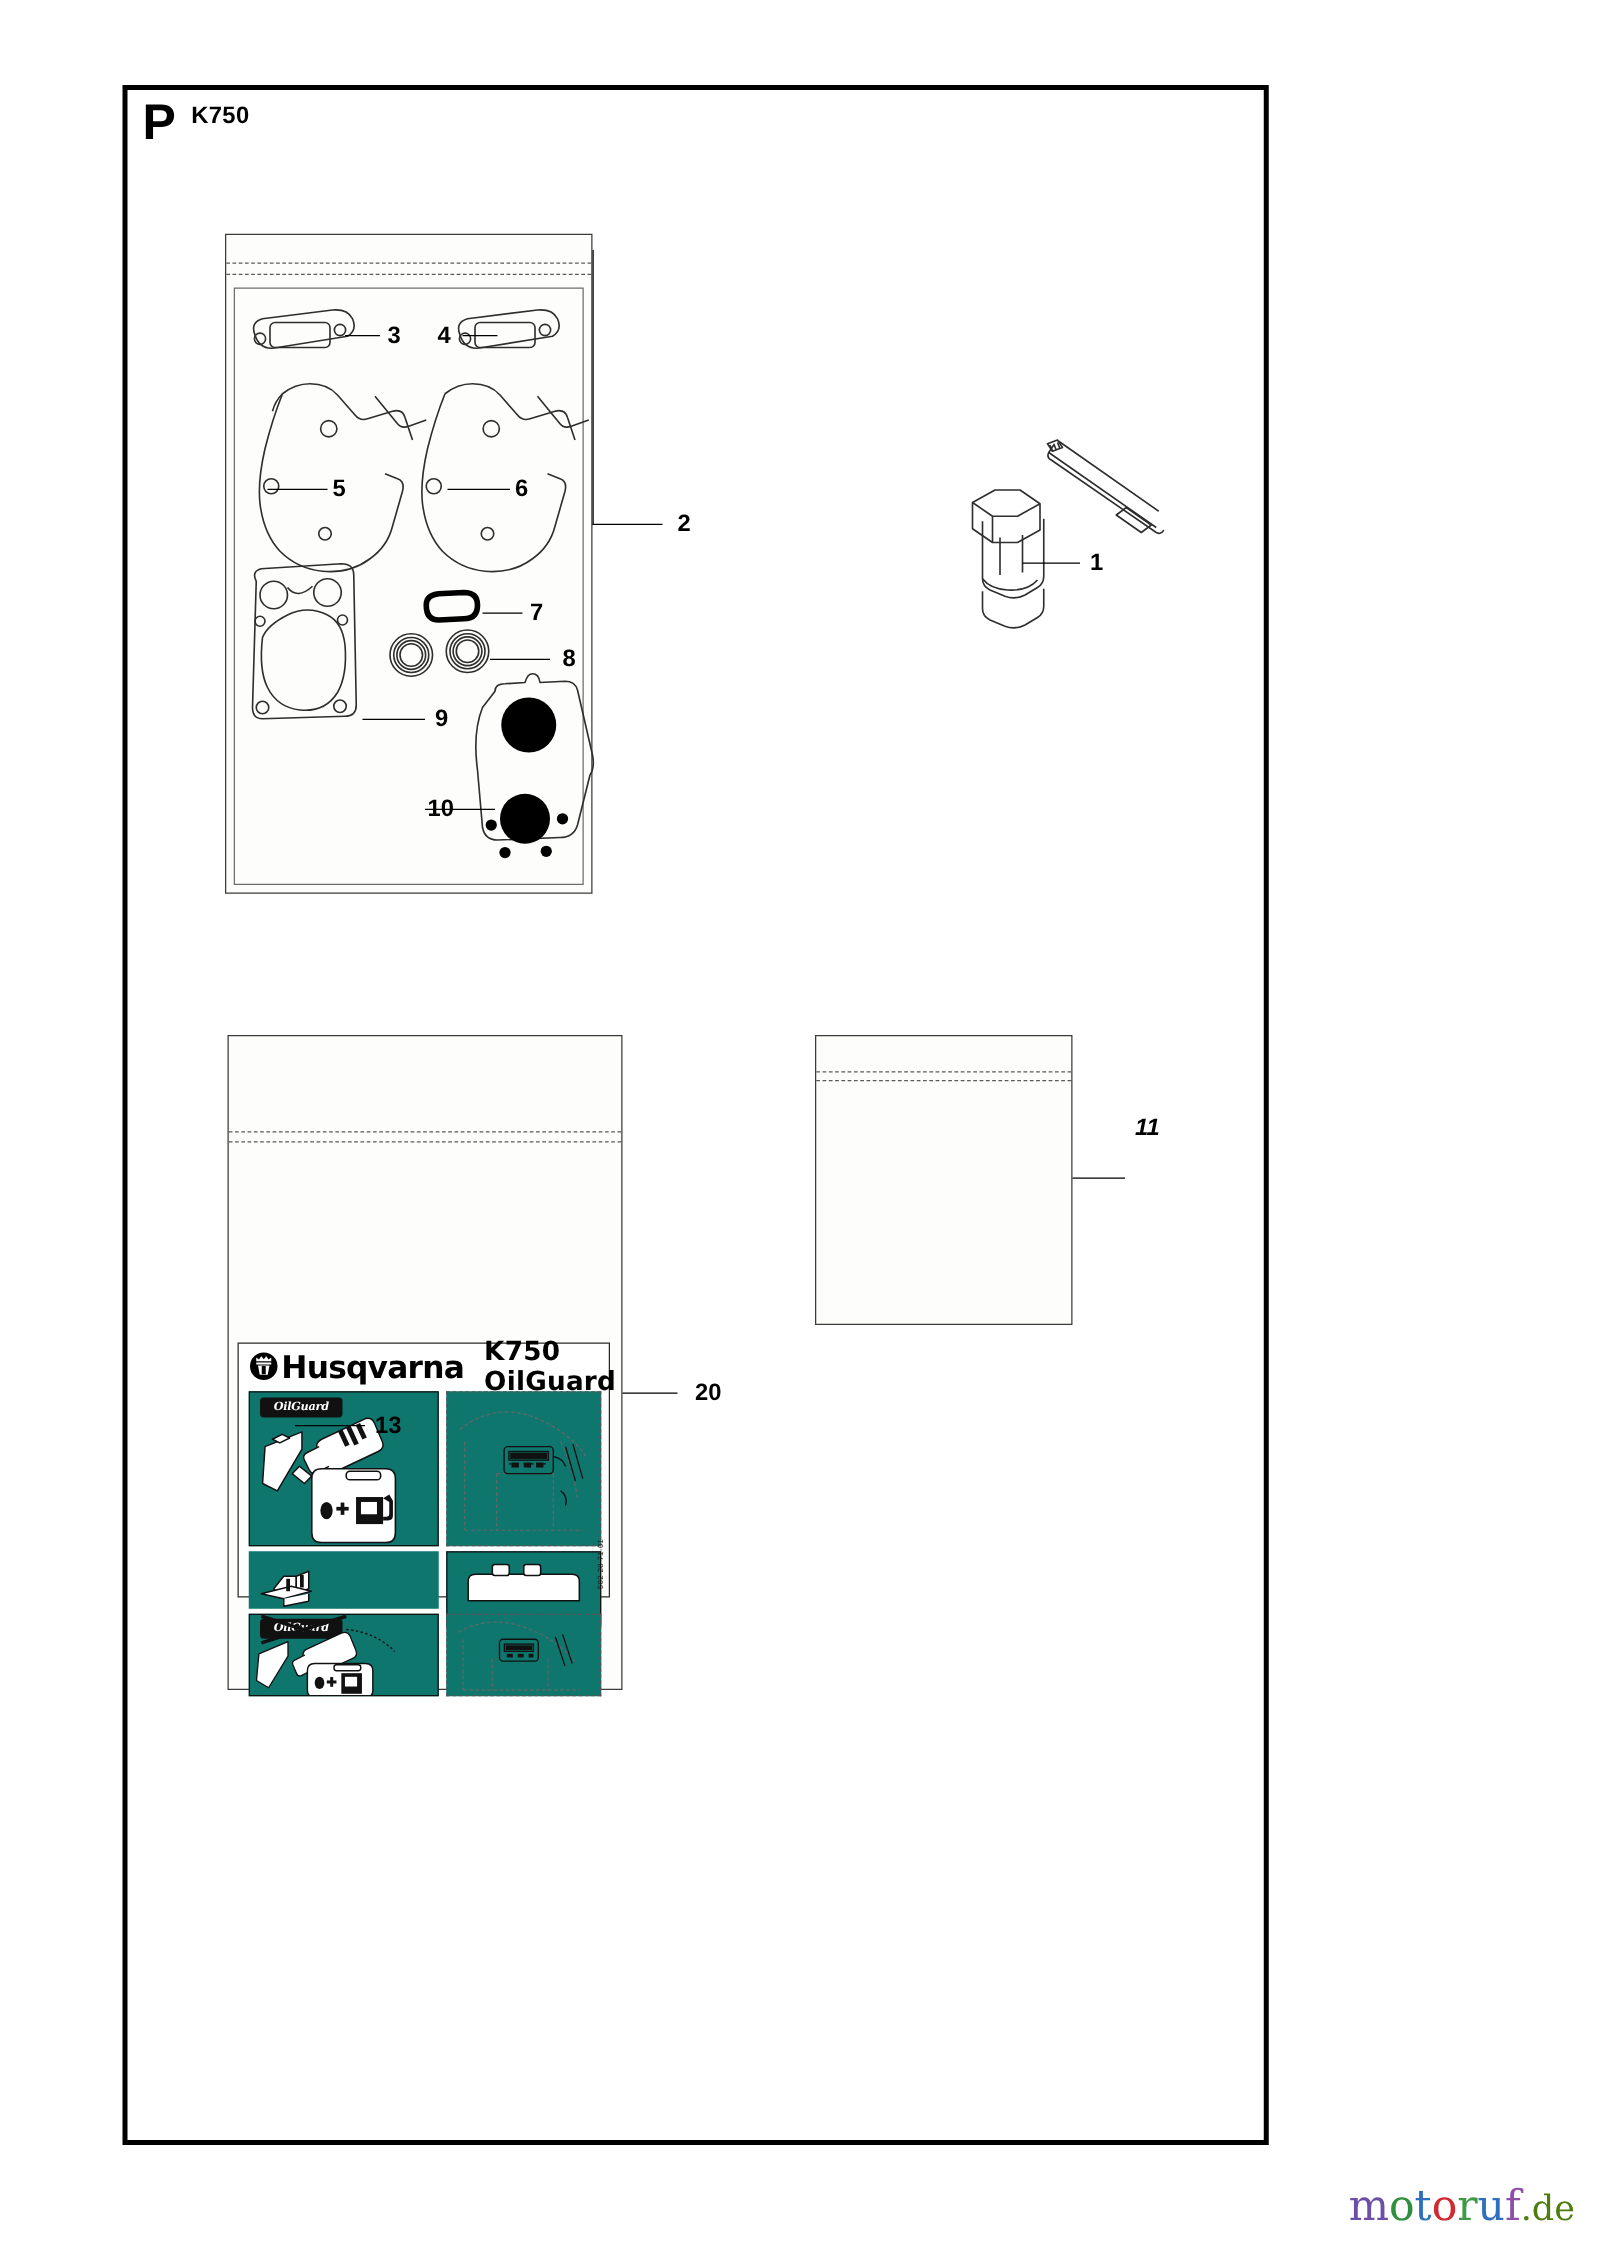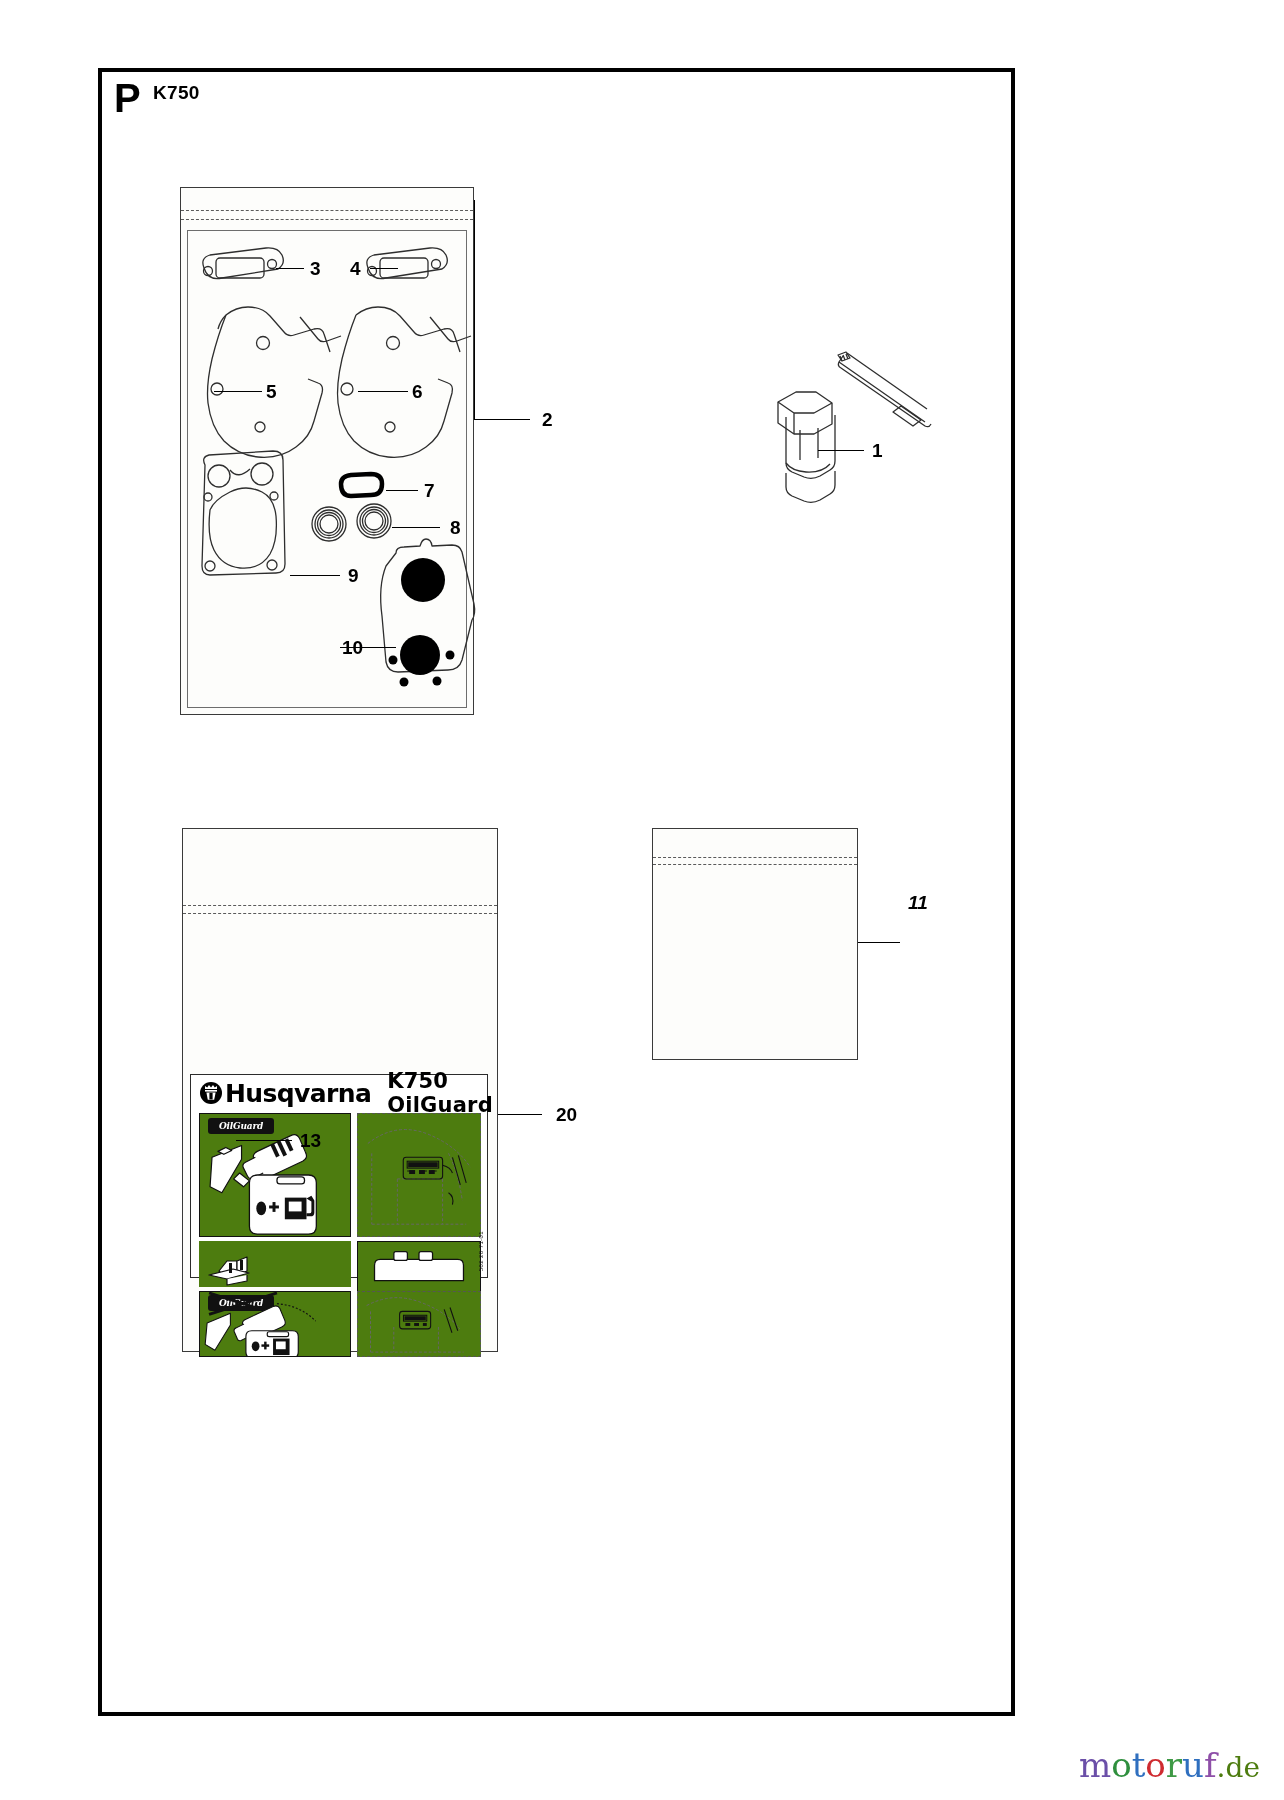--- a/index.html
+++ b/index.html
@@ -136,21 +136,21 @@
     font-weight: bold;
     margin-left: 16px;
     letter-spacing: .2px;
     color: #000;
     font-family: "DejaVu Sans", sans-serif;
   }
   .decal-panel {
     position: absolute;
     border: 1.2px solid #111;
     box-sizing: border-box;
-    background: #4d7c0f;
+    background: #0f766e;
   }
   #decal-partno {
     position: absolute;
     right: 3px;
     bottom: 6px;
     font-size: 6px;
     color: #111;
     writing-mode: vertical-rl;
     transform: rotate(180deg);
     letter-spacing: .4px;

